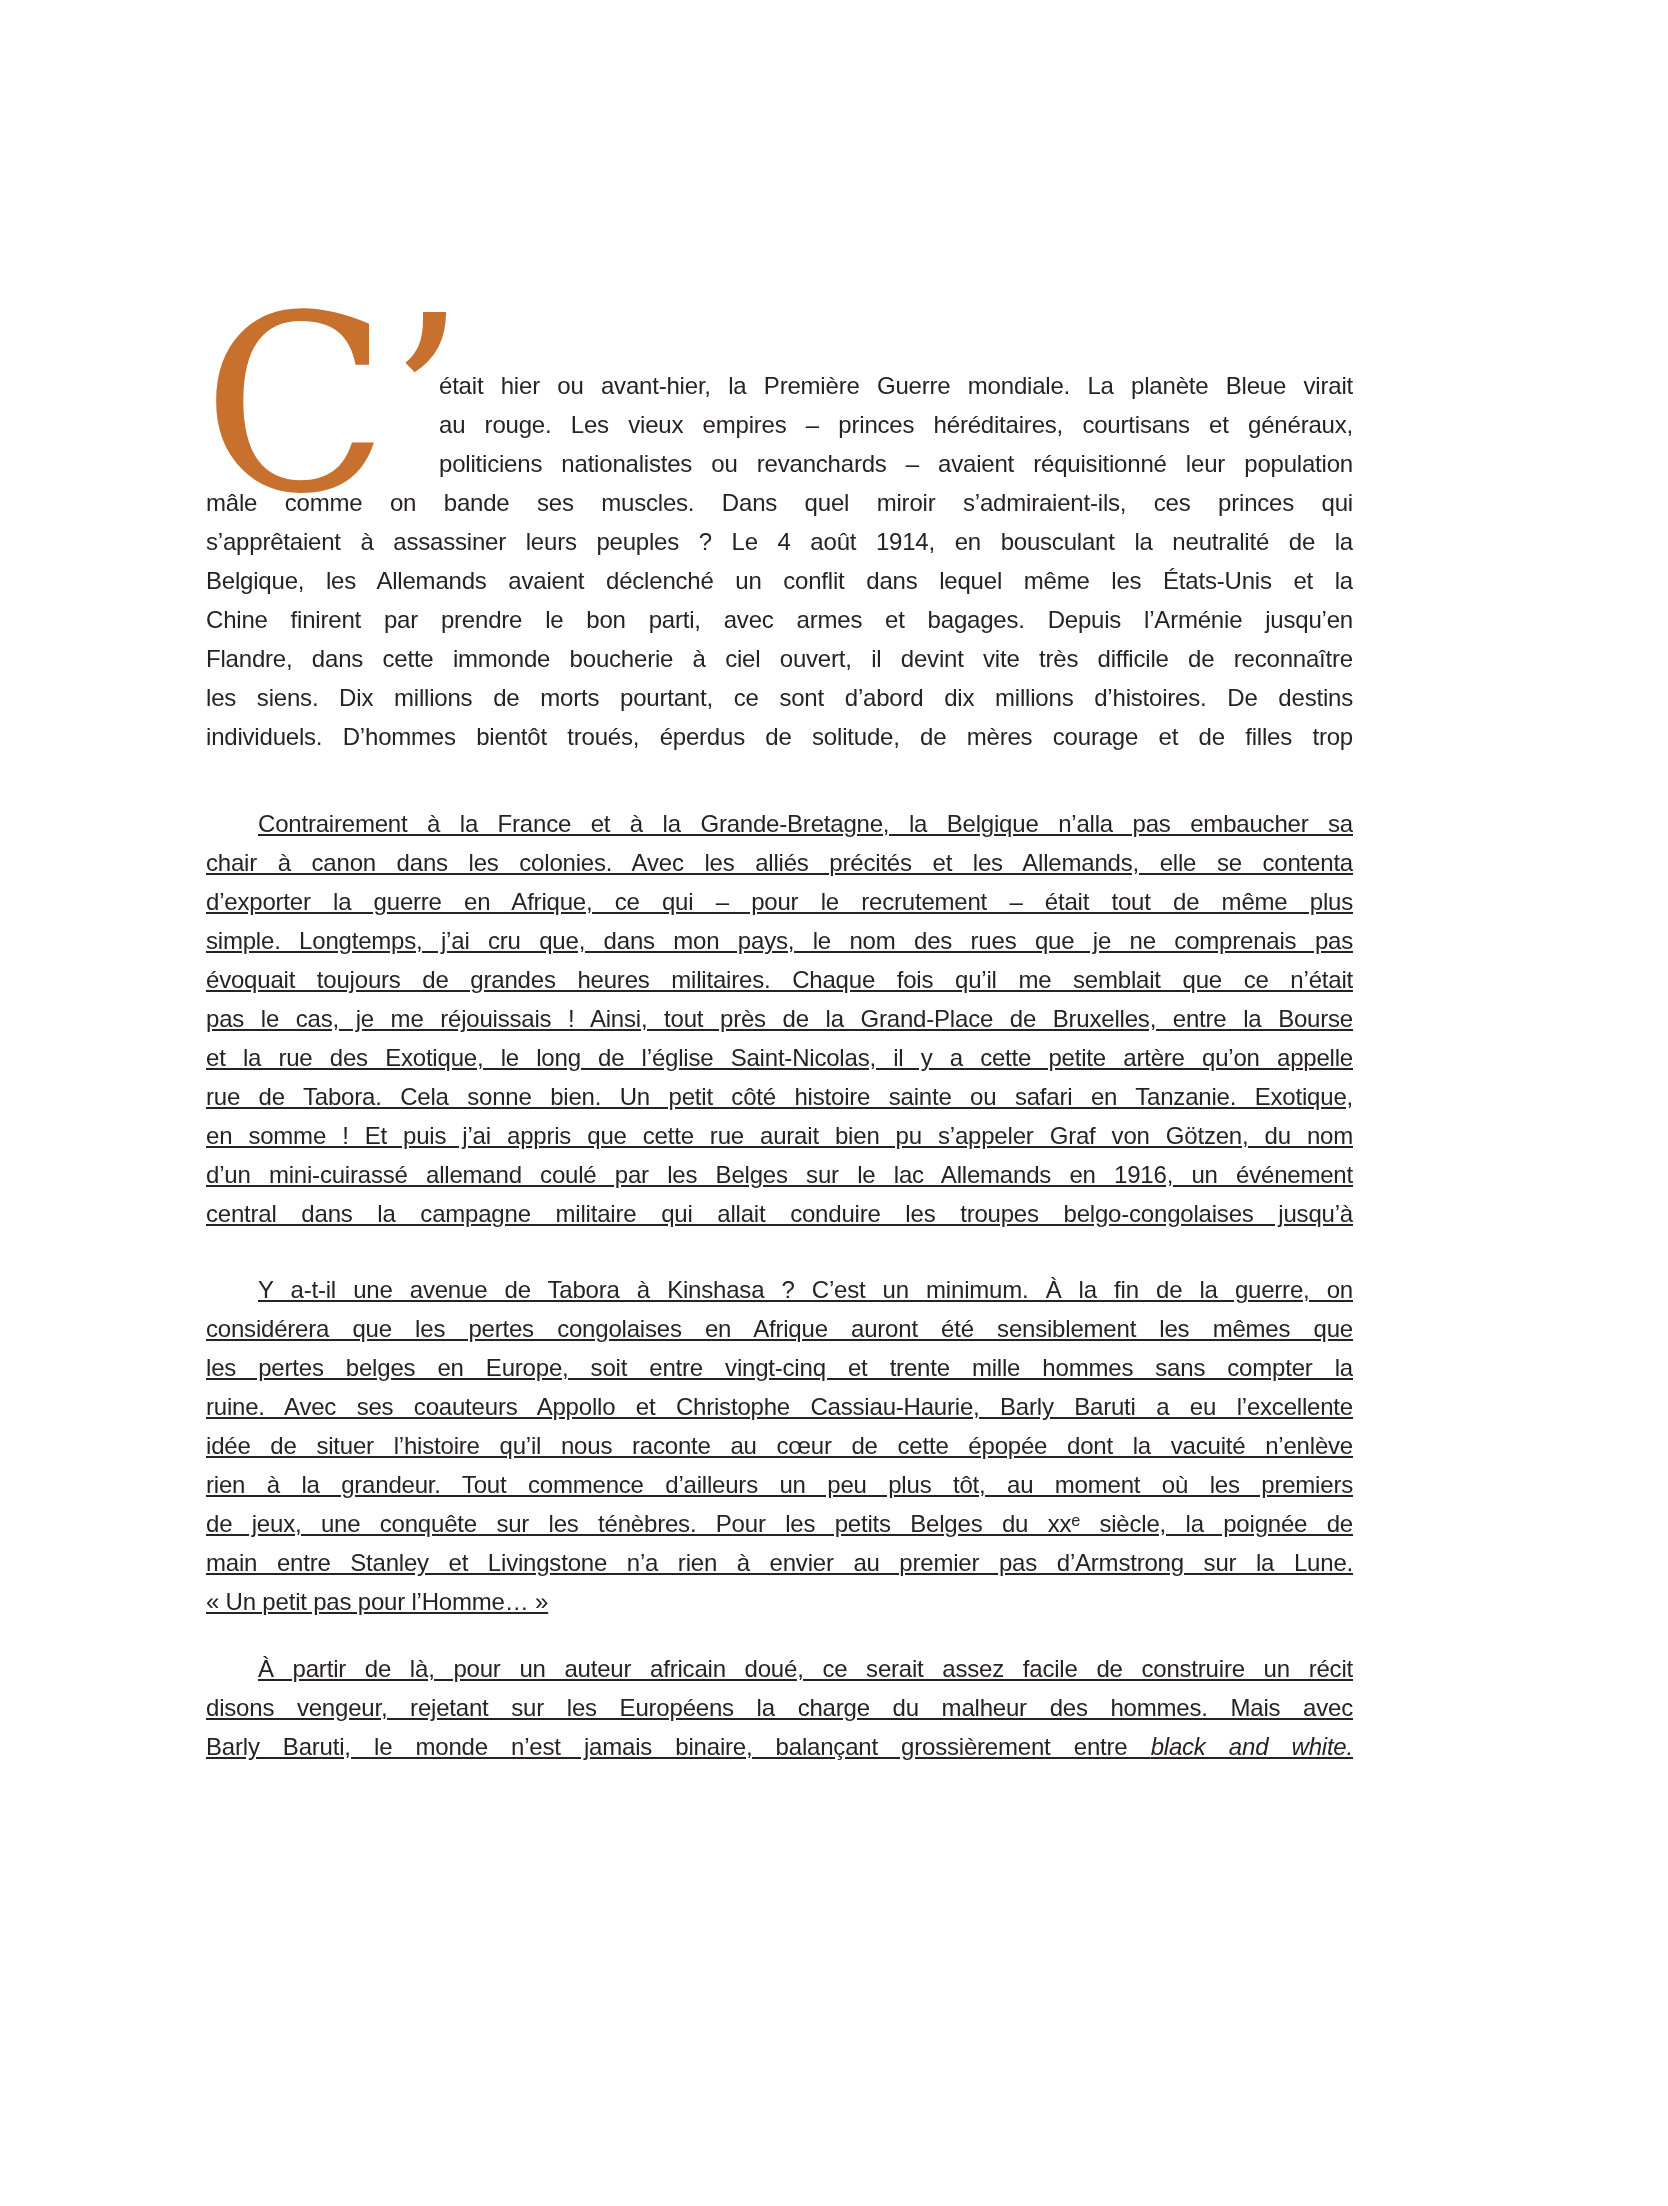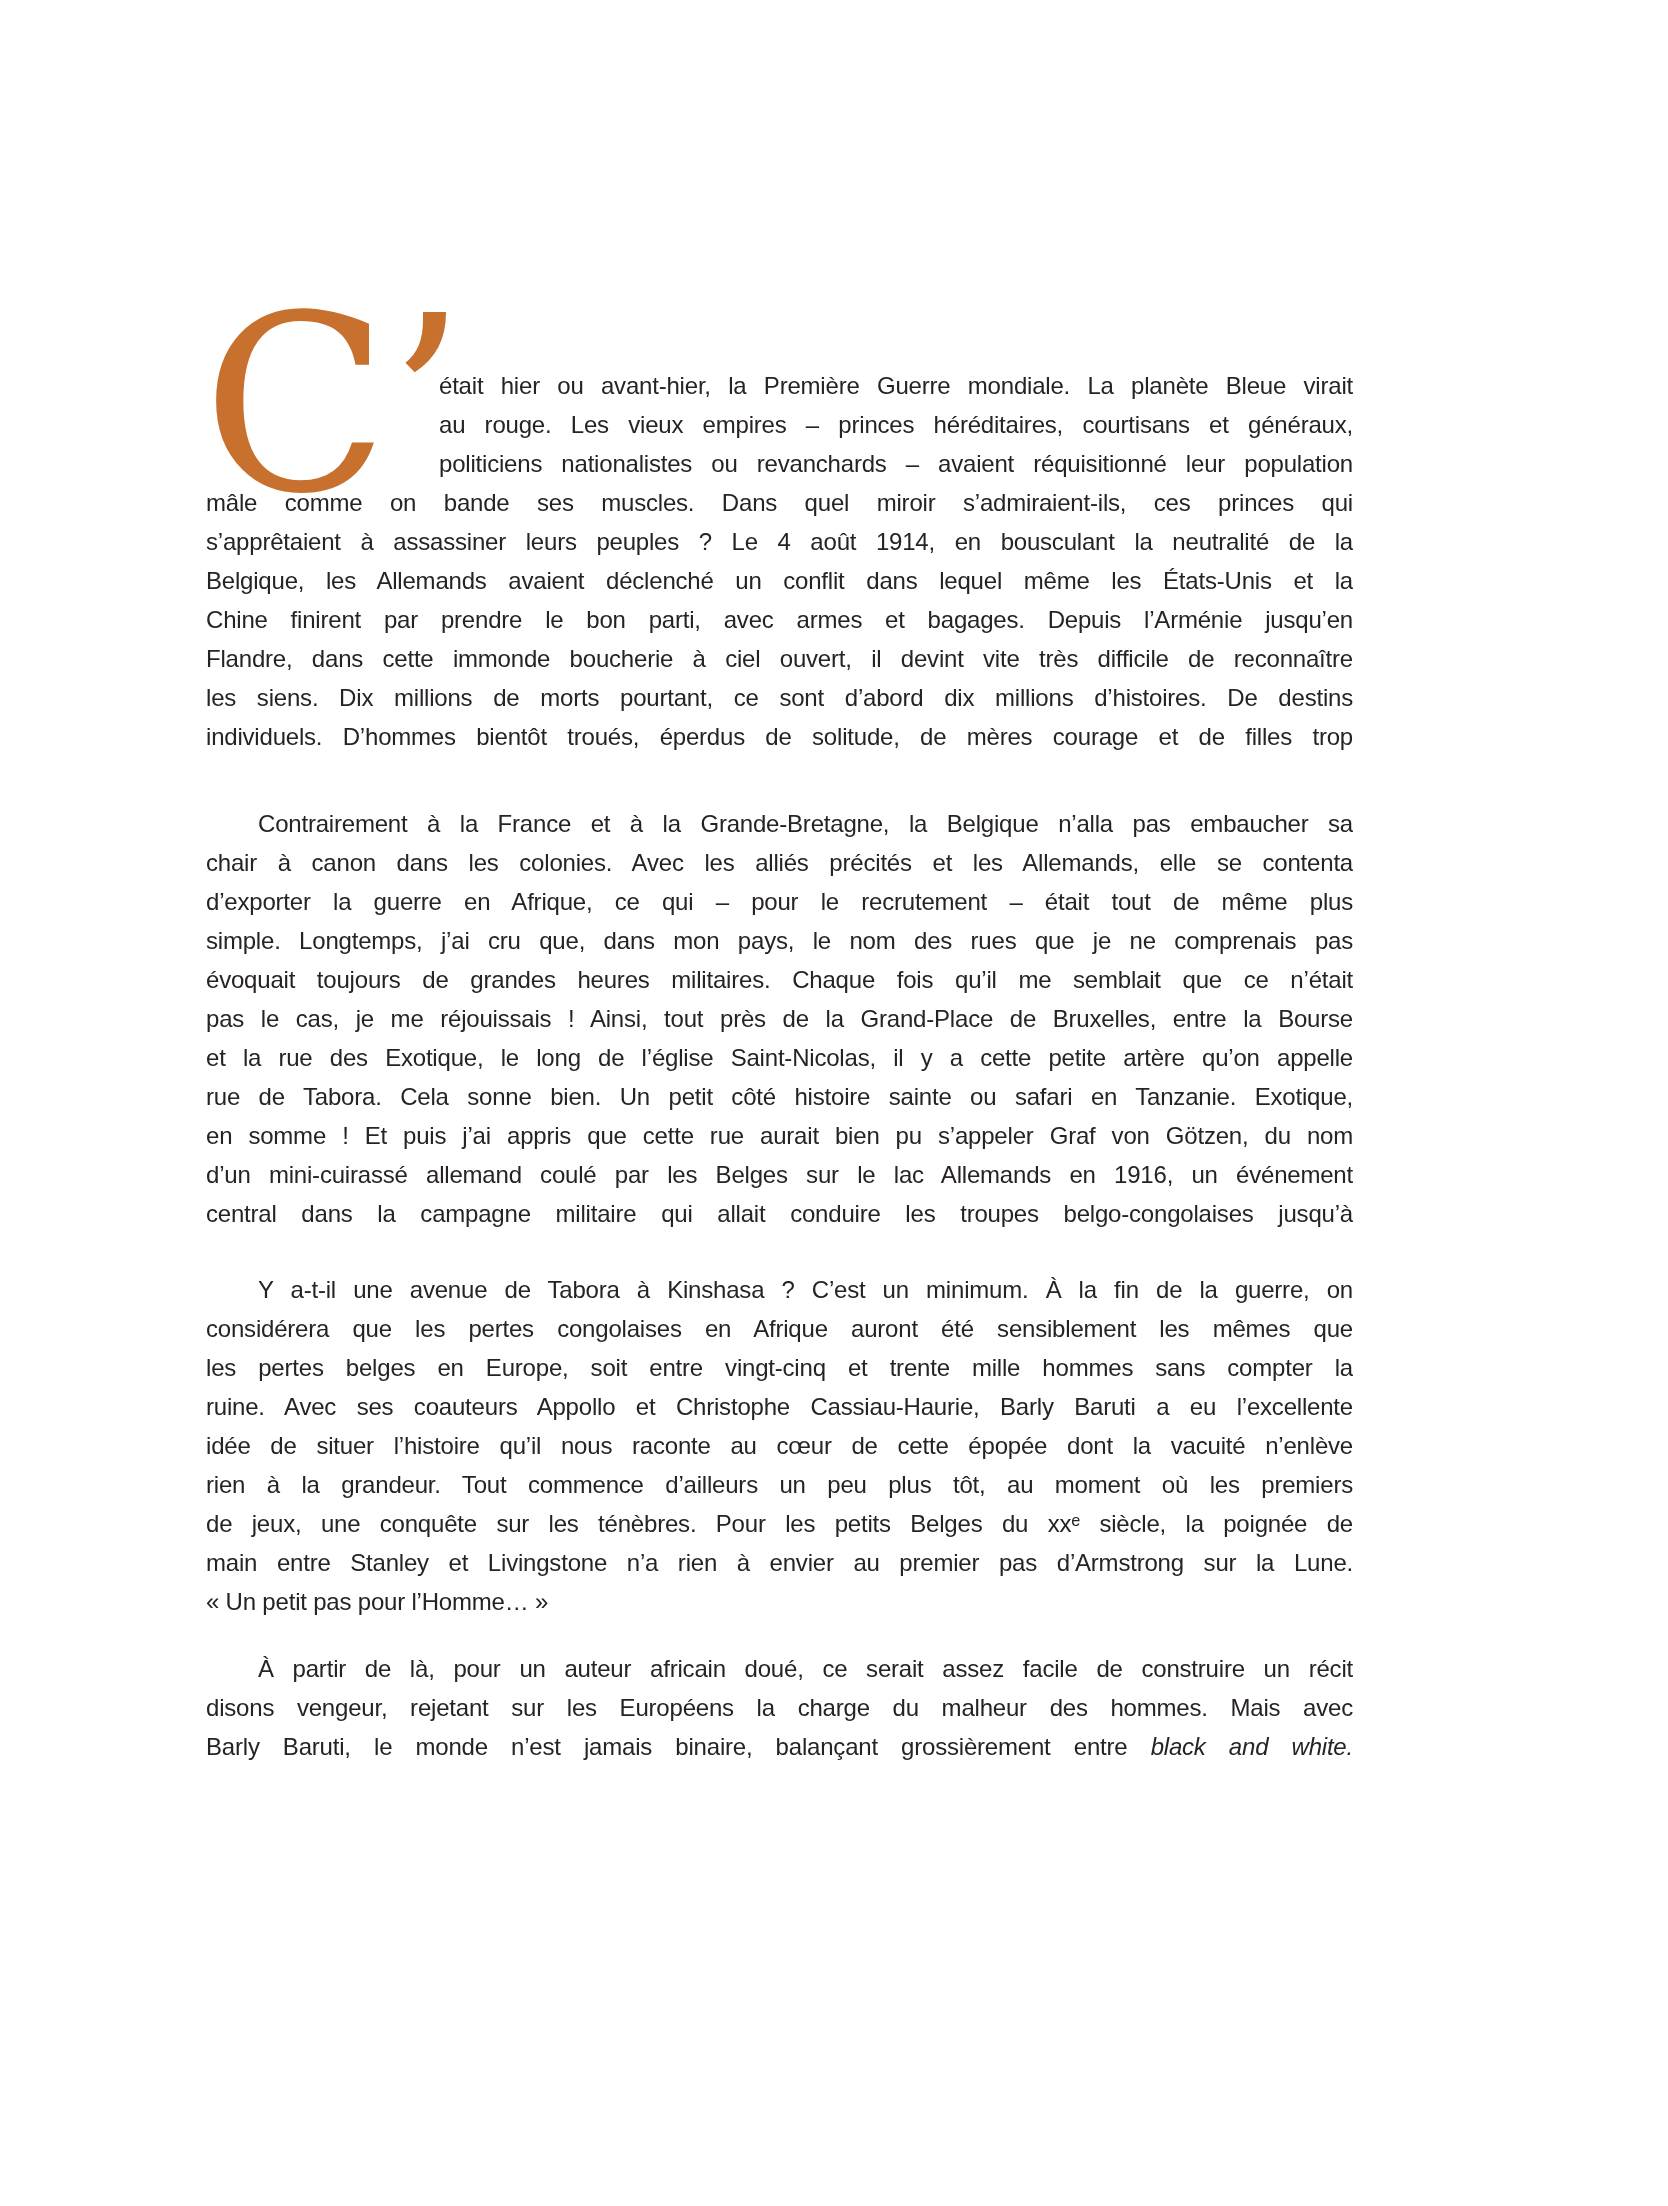--- a/index.html
+++ b/index.html
@@ -29,21 +29,21 @@
     position: absolute;
     left: -3.5px;
     top: -82px;
     font-family: "DejaVu Serif", serif;
     font-size: 243px;
     line-height: 243px;
     font-weight: 400;
     z-index: 1;
   }
   .paragraph { position: relative; }
-  .paragraph + .paragraph { margin-top: 48px; }
+  .paragraph + .paragraph { margin-top: 48px; text-decoration: underline; }
   .paragraph:nth-of-type(3) { margin-top: 37px; }
   .paragraph:nth-of-type(4) { margin-top: 28px; }
   .line {
     text-align: justify;
     text-align-last: justify;
     height: 39px;
     overflow: hidden;
     box-sizing: border-box;
   }
   .line.no-justify { text-align-last: left; }

